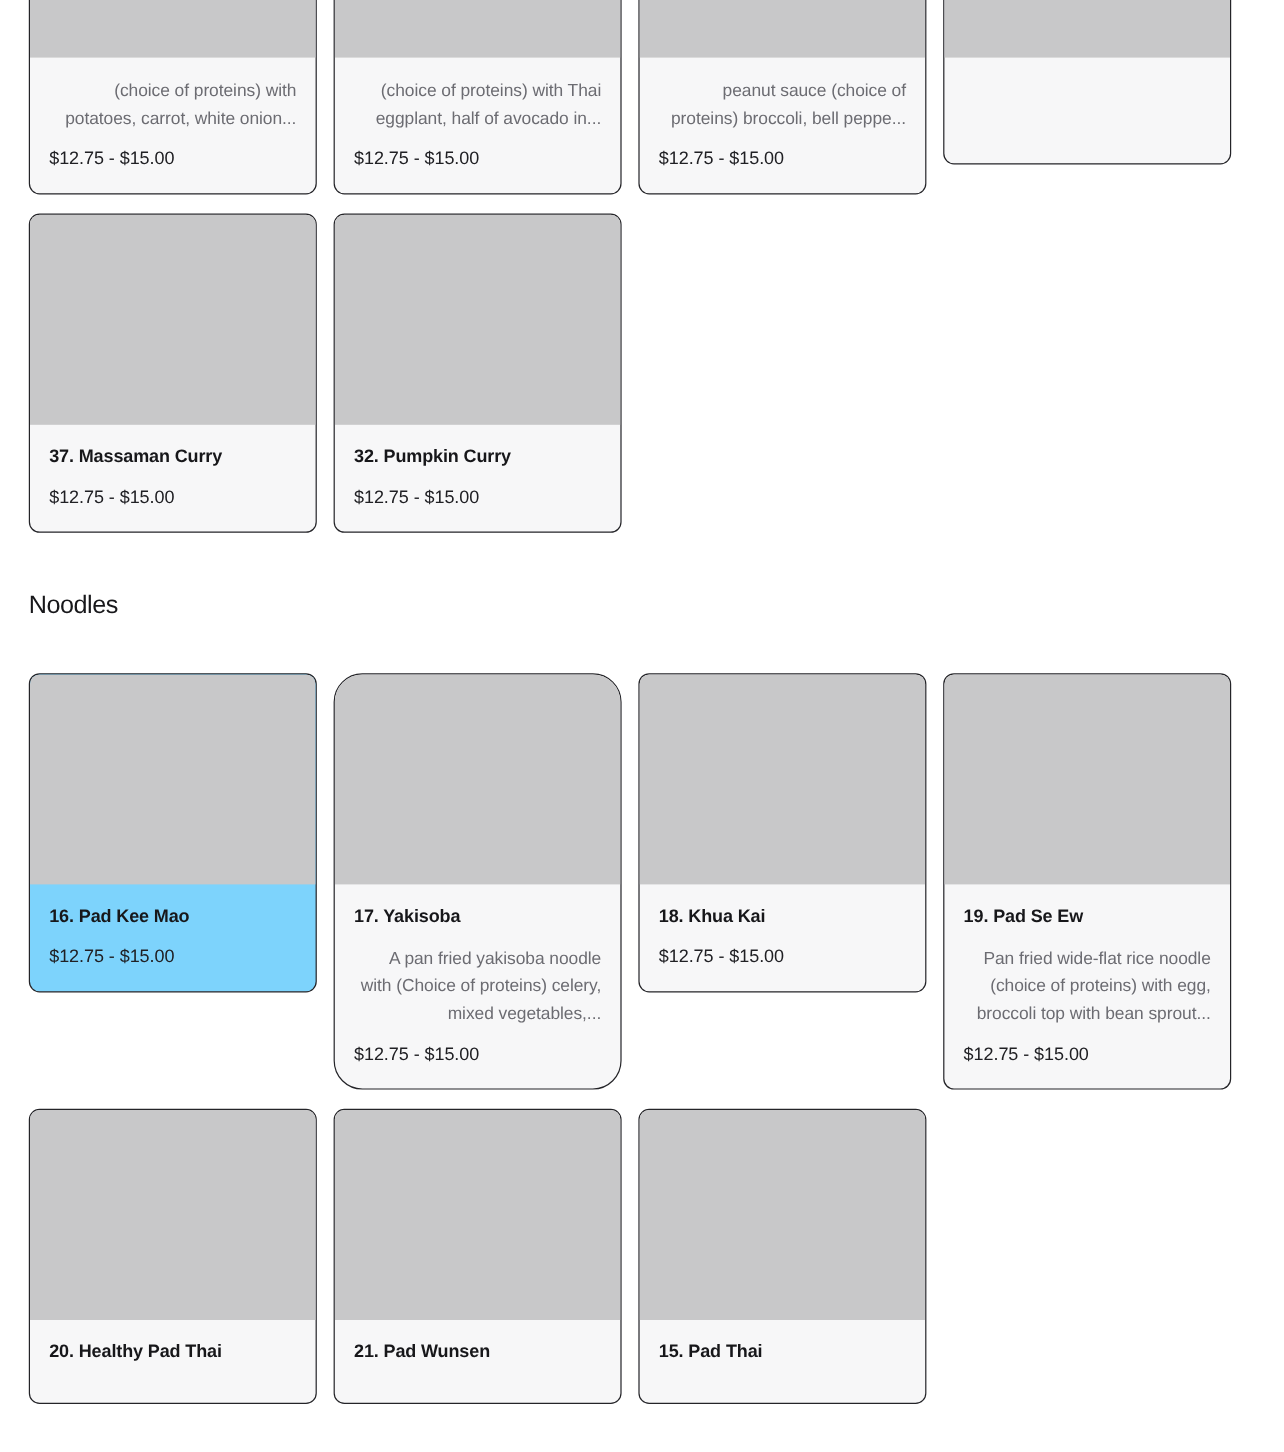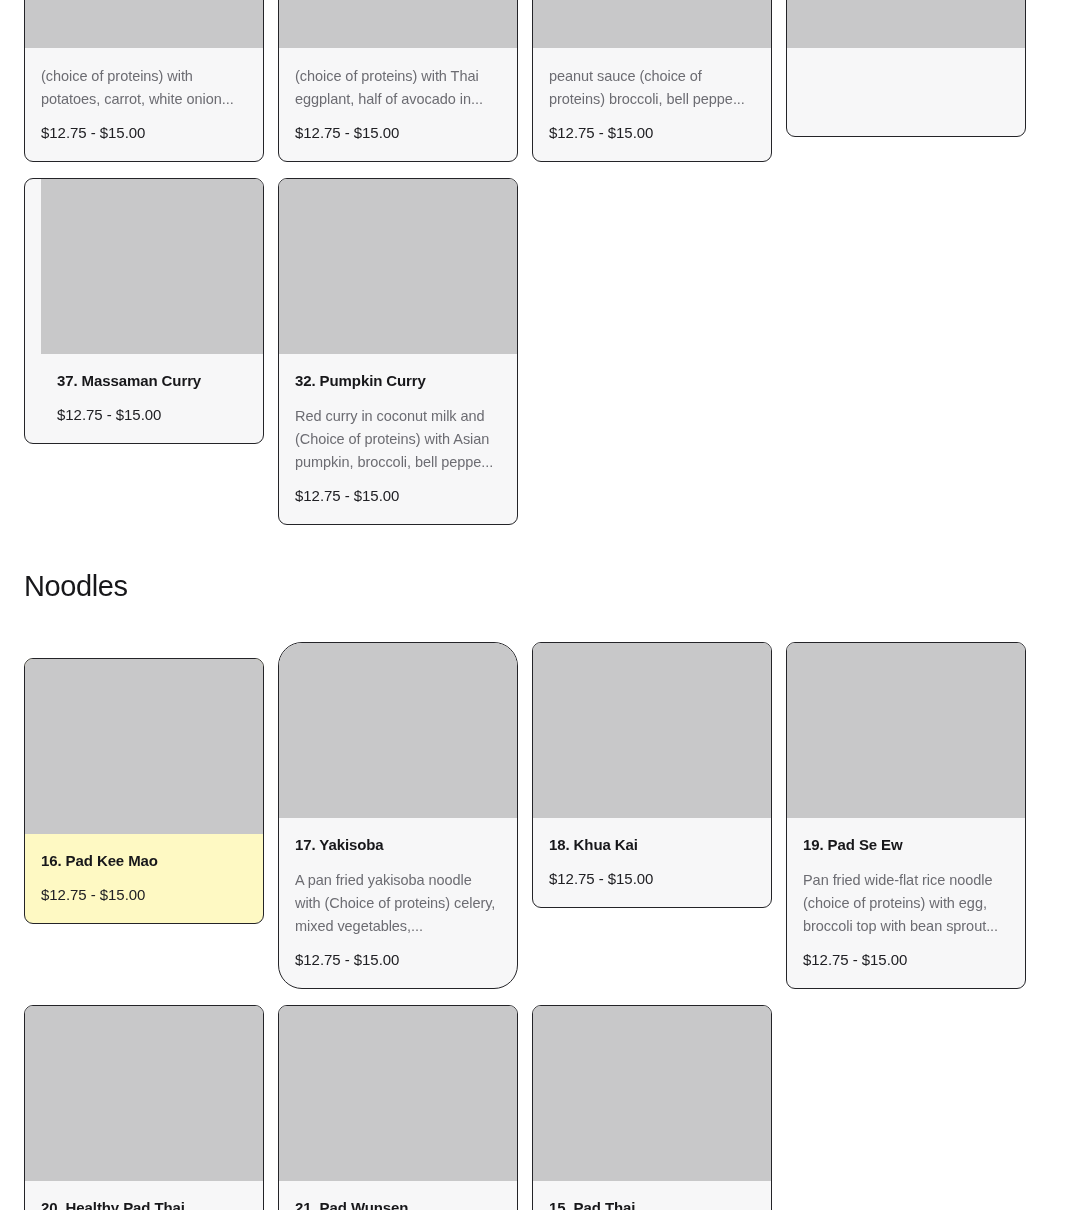--- a/index.html
+++ b/index.html
@@ -63,39 +63,40 @@
     letter-spacing: -0.1px;
     margin-bottom: 14px;
   }
 
   .card-desc {
     font-size: 14.5px;
     line-height: 23px;
     color: #6c6c72;
     margin-bottom: 12px;
     letter-spacing: -0.05px;
+    text-align: right;
   }
 
   .card-desc:empty { display: none; margin: 0; }
 
   .card-price {
     font-size: 15px;
     line-height: 20px;
     color: #202024;
     letter-spacing: -0.05px;
   }
 
   .card-price:empty { display: none; }
 
   
   .menu-card.is-empty .card-body { min-height: 0; }
 
   
   .section-heading {
-    font-size: 29px;
+    font-size: 21px;
     font-weight: 400;
     line-height: 36px;
     color: #17171a;
     letter-spacing: -0.4px;
     padding: 0 24px;
     margin-top: 43px;
     margin-bottom: 38px;
   }
 
   
@@ -127,41 +128,40 @@
         <div class="card-image" style="background: rgb(200, 200, 201);"></div>
         <div class="card-body">
           <div class="card-desc" style="color: rgb(108, 108, 114);">peanut sauce (choice of proteins) broccoli, bell peppe...</div>
           <div class="card-price" style="color: rgb(32, 32, 36);">$12.75 - $15.00</div>
         </div>
       </div>
       <div class="menu-card is-empty" style="background: rgb(247, 247, 248); border-color: rgb(36, 36, 40);">
         <div class="card-image" style="background: rgb(200, 200, 201);"></div>
         <div class="card-body" style="min-height: 88px;"></div>
       </div>
-      <div class="menu-card" style="background: rgb(247, 247, 248); border-color: rgb(36, 36, 40); padding-left: 16px;">
+      <div class="menu-card" style="background: rgb(247, 247, 248); border-color: rgb(36, 36, 40);">
         <div class="card-image" style="background: rgb(200, 200, 201);"></div>
         <div class="card-body">
           <div class="card-title" style="color: rgb(23, 23, 26);">37. Massaman Curry</div>
           <div class="card-price" style="color: rgb(32, 32, 36);">$12.75 - $15.00</div>
         </div>
       </div>
       <div class="menu-card" style="background: rgb(247, 247, 248); border-color: rgb(36, 36, 40);">
         <div class="card-image" style="background: rgb(200, 200, 201);"></div>
         <div class="card-body">
           <div class="card-title" style="color: rgb(23, 23, 26);">32. Pumpkin Curry</div>
-          <div class="card-desc" style="color: rgb(108, 108, 114);">Red curry in coconut milk and (Choice of proteins) with Asian pumpkin, broccoli, bell peppe...</div>
           <div class="card-price" style="color: rgb(32, 32, 36);">$12.75 - $15.00</div>
         </div>
       </div>
     </div>
 
   <h2 class="section-heading">Noodles</h2>
 
   <div class="menu-grid" id="grid-noodles">
-      <div class="menu-card" style="background: #fef9c3; border-color: rgb(36, 36, 40); margin-top: 16px;">
+      <div class="menu-card" style="background: #7dd3fc; border-color: rgb(36, 36, 40);">
         <div class="card-image" style="background: rgb(200, 200, 201);"></div>
         <div class="card-body">
           <div class="card-title" style="color: rgb(23, 23, 26);">16. Pad Kee Mao</div>
           <div class="card-price" style="color: rgb(32, 32, 36);">$12.75 - $15.00</div>
         </div>
       </div>
       <div class="menu-card" style="background: rgb(247, 247, 248); border-color: rgb(36, 36, 40); border-radius: 24px;">
         <div class="card-image" style="background: rgb(200, 200, 201);"></div>
         <div class="card-body">
           <div class="card-title" style="color: rgb(23, 23, 26);">17. Yakisoba</div>

